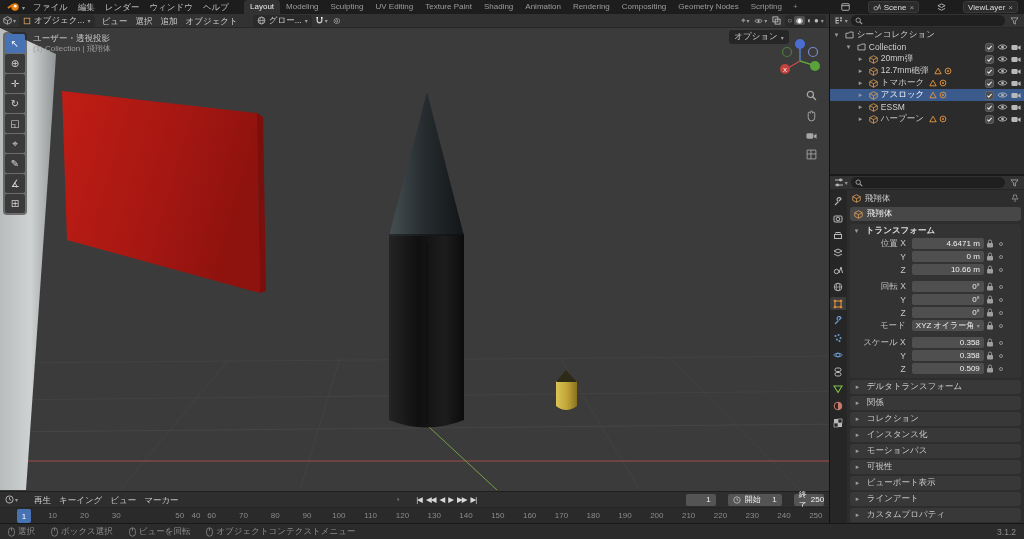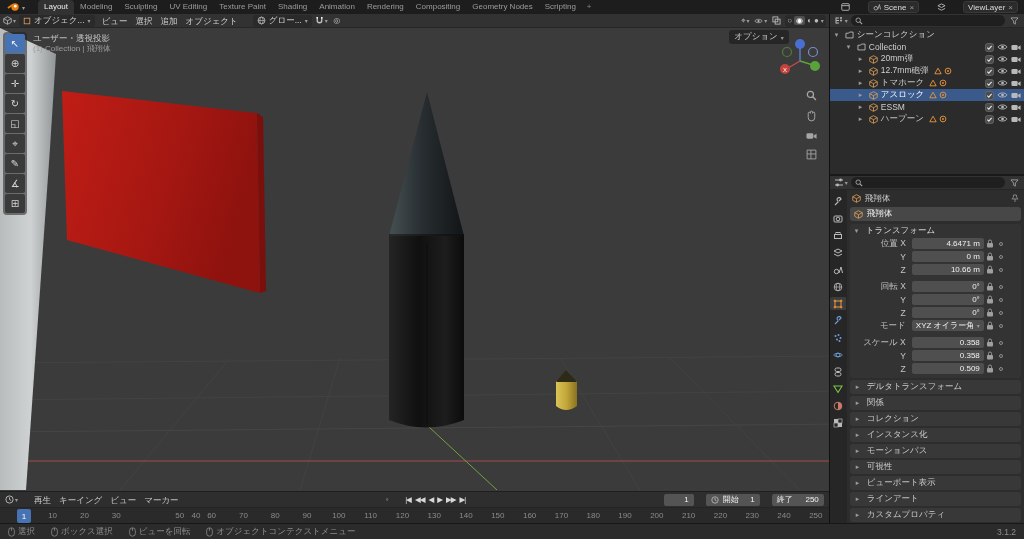--- a/index.html
+++ b/index.html
@@ -66,21 +66,21 @@
 .properties{flex:1;display:flex;flex-direction:column;background:#2d2d2d;}
 .p-body{flex:1;display:flex;overflow:hidden;}
 .ptabs{width:17px;background:#262626;display:flex;flex-direction:column;align-items:center;padding-top:5px;gap:4px;}
 .ptab{width:16px;height:13px;display:flex;align-items:center;justify-content:center;border-radius:2px 0 0 2px;}
 .ptab.active{background:#3c3c3c;}
 .p-content{flex:1;padding:2px 3px 0 3px;font-size:8.5px;color:#c8c8c8;overflow:hidden;}
 .breadcrumb{height:13px;display:flex;align-items:center;gap:4px;padding:0 2px;}
 .pin{margin-left:auto;display:flex;}
 .bigfield{height:14px;background:#474747;border-radius:3px;display:flex;align-items:center;gap:4px;padding:0 4px;color:#eee;margin-top:2px;}
 .panel{background:#333333;border-radius:3px;margin-top:3px;padding-bottom:3px;}
-.panel-h{height:13px;display:flex;align-items:center;gap:4px;padding:0 5px;color:#ddd;}
+.panel-h{height:13px;display:flex;align-items:center;gap:4px;padding:0 5px;color:#ddd;font-weight:bold;}
 .prow{height:13px;display:flex;align-items:center;}
 .plabel{width:62px;text-align:right;padding-right:6px;color:#c5c5c5;white-space:nowrap;flex:none;}
 .pfield{width:72px;height:11px;background:#4f4f4f;border-radius:2px;display:flex;align-items:center;justify-content:flex-end;padding:0 4px;color:#f0f0f0;font-size:8px;flex:none;}
 .pfield.dd{justify-content:space-between;}
 .plock{width:13px;display:flex;justify-content:center;flex:none;}
 .pdot{width:9px;display:flex;justify-content:center;flex:none;}
 .animdot{width:4px;height:4px;border:1px solid #8d8d8d;border-radius:50%;}
 .pgap{height:4px;}
 .psection{height:14px;background:#383838;border-radius:3px;margin-top:2px;display:flex;align-items:center;gap:4px;padding:0 6px;color:#cdcdcd;}
 
@@ -93,20 +93,27 @@
 
 <div class="topbar">
   <span class="logo">
     <svg width="13" height="10" viewBox="0 0 14 10">
         <path d="M1 6.2 L6.5 2.2" stroke="#e87d0d" stroke-width="2"></path>
         <circle cx="8.6" cy="5" r="4" fill="#e87d0d"></circle>
         <circle cx="8.9" cy="4.1" r="1.5" fill="#fff"></circle>
       </svg>
     <span class="ddarrow">▾</span>
   </span>
+  <span id="tb-menus" style="display:flex">
+      <span class="menu">ファイル</span>
+      <span class="menu">編集</span>
+      <span class="menu">レンダー</span>
+      <span class="menu">ウィンドウ</span>
+      <span class="menu">ヘルプ</span>
+    </span>
   <span class="tabs" id="tb-tabs">
       <div class="tab active">Layout</div>
       <div class="tab">Modeling</div>
       <div class="tab">Sculpting</div>
       <div class="tab">UV Editing</div>
       <div class="tab">Texture Paint</div>
       <div class="tab">Shading</div>
       <div class="tab">Animation</div>
       <div class="tab">Rendering</div>
       <div class="tab">Compositing</div>
@@ -357,21 +364,21 @@
           <span>1</span>
         </span>
       <span class="tlfield" style="width:54px">
         <svg width="8" height="8" viewBox="0 0 10 10">
             <circle cx="5" cy="5" r="4" fill="none" stroke="#c0c0c0"></circle>
             <path d="M5 2.6 V5 L6.8 6" fill="none" stroke="#c0c0c0"></path>
           </svg>
         <span>開始</span>
         <span class="val">1</span>
       </span>
-      <span class="tlfield" style="width:52px">
+      <span class="tlfield" style="width:30px">
         <span>終了</span>
         <span class="val">250</span>
       </span>
     </div>
     <div class="tl-ruler" id="ruler">
         <span class="rnum" style="left: 24px;">1</span>
         <span class="rnum" style="left: 52.62px; transform: translateX(-50%);">10</span>
         <span class="rnum" style="left: 84.42px; transform: translateX(-50%);">20</span>
         <span class="rnum" style="left: 116.22px; transform: translateX(-50%);">30</span>
         <span class="rnum" style="left: 148.02px; transform: translateX(-50%); margin-left: 48px;">40</span>

